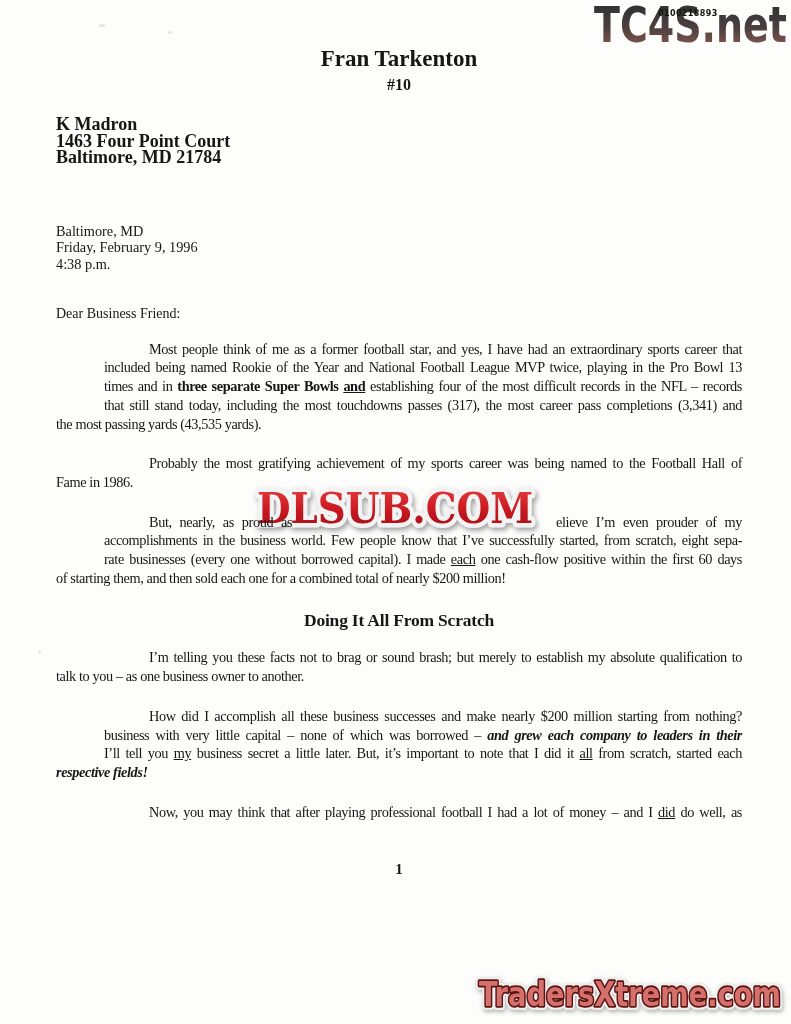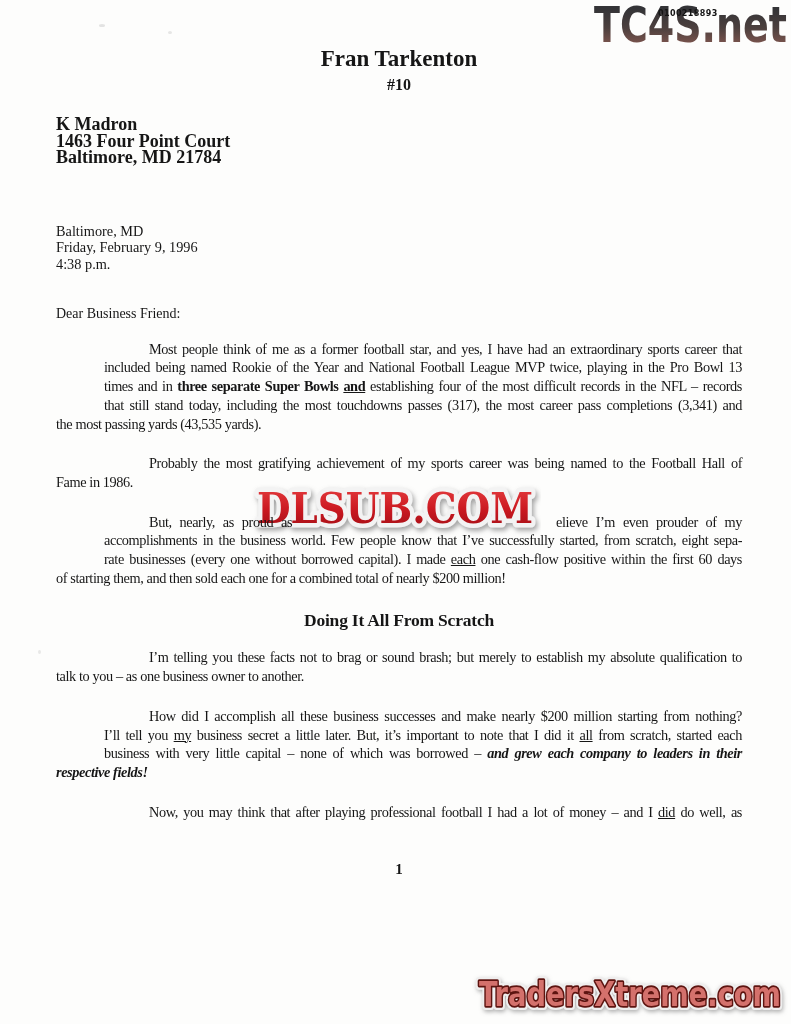--- a/index.html
+++ b/index.html
@@ -140,22 +140,22 @@
         </div>
         <div class="para heading">
           <div class="line"><span class="">Doing It All From Scratch</span></div>
         </div>
         <div class="para normal">
           <div class="line indent just"><span class="">I’m telling you these facts not to brag or sound brash; but merely to establish my absolute qualification to</span></div>
           <div class="line"><span class="">talk to you – as one business owner to another.</span></div>
         </div>
         <div class="para normal">
           <div class="line indent just"><span class="">How did I accomplish all these business successes and make nearly $200 million starting from nothing?</span></div>
+          <div class="line just"><span class="">business with very little capital – none of which was borrowed – </span><span class="b i ">and grew each company to leaders in their</span></div>
           <div class="line just"><span class="">I’ll tell you </span><span class="u ">my</span><span class=""> business secret a little later.  But, it’s important to note that I did it </span><span class="u ">all</span><span class=""> from scratch, started each</span></div>
-          <div class="line just"><span class="">business with very little capital – none of which was borrowed – </span><span class="b i ">and grew each company to leaders in their</span></div>
           <div class="line"><span class="b i ">respective fields!</span></div>
         </div>
         <div class="para normal">
           <div class="line indent just"><span class="">Now, you may think that after playing professional football I had a lot of money – and I </span><span class="u ">did</span><span class=""> do well, as</span></div>
         </div>
       </div>
 
     <div class="page-num">1</div>
   </div>
 

